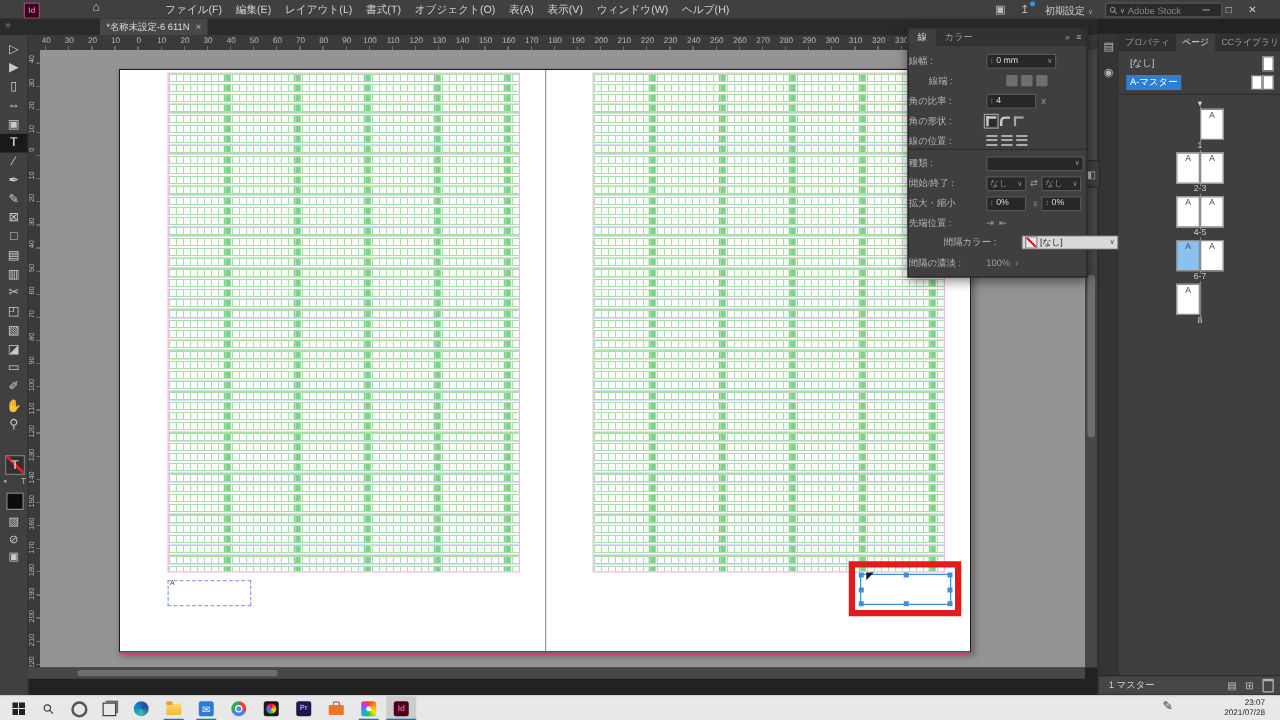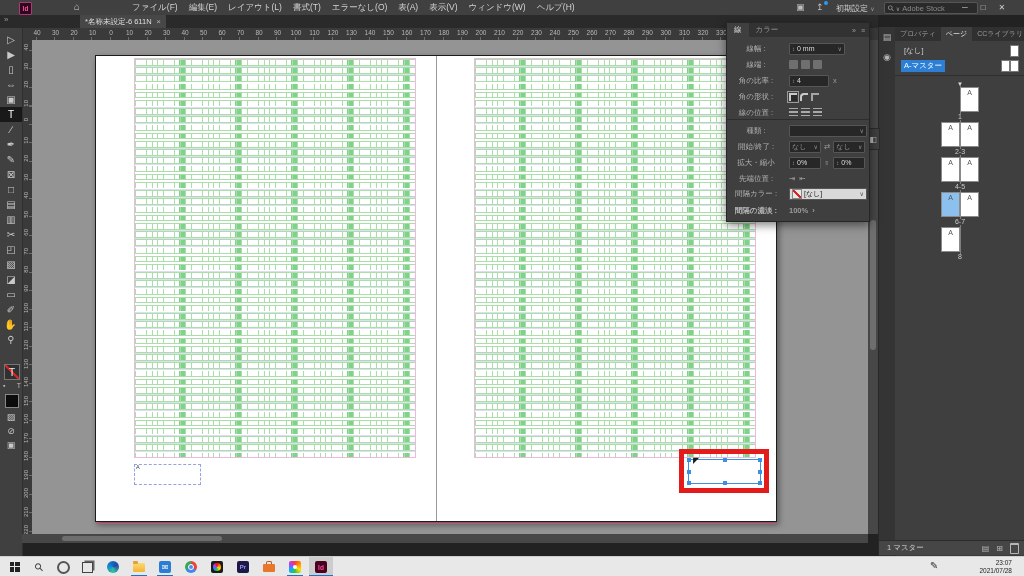--- a/index.html
+++ b/index.html
@@ -72,21 +72,21 @@
   #scroll-h{position:absolute;left:22px;top:534px;width:846px;height:9px;background:#474747;}
   #scroll-h-thumb{position:absolute;left:40px;top:2px;width:160px;height:5px;background:#6e6e6e;border-radius:3px;}
   
   #strokepanel{position:absolute;left:726px;top:22px;width:142px;height:198px;background:#3f3f3f;border:1px solid #262626;
                box-shadow:0 3px 9px rgba(0,0,0,.5);z-index:20;font-size:7.5px;color:#b5b5b5;}
   #sp-header{position:absolute;left:0;top:0;width:142px;height:14px;background:#323232;display:flex;align-items:center;}
   .sp-tab{padding:0 7px;height:14px;display:flex;align-items:center;font-size:7.5px;color:#9c9c9c;}
   .sp-tab.active{background:#3f3f3f;color:#e3e3e3;}
   #sp-hicons{margin-left:auto;display:flex;gap:5px;padding-right:4px;color:#9c9c9c;font-size:7px;}
   .sp-row{position:absolute;left:0;width:142px;height:13px;display:flex;align-items:center;}
-  .sp-label{width:58px;text-align:center;padding-right:4px;white-space:nowrap;}
+  .sp-label{width:58px;text-align:left;padding-right:4px;white-space:nowrap;}
   .field{background:#272727;border:1px solid #565656;height:10px;color:#ddd;font-size:7px;display:flex;align-items:center;
          padding:0 2px;border-radius:1px;gap:2px;white-space:nowrap;}
   .stepper{color:#8f8f8f;font-size:6px;}
   .caret{color:#8f8f8f;font-size:6px;margin-left:auto;}
   .mini-ic{width:9px;height:9px;background:#6f6f6f;border-radius:1px;margin-right:3px;display:inline-block;}
   .joinicon{width:8px;height:8px;border-top:2px solid #c9c9c9;border-left:2px solid #c9c9c9;margin-right:3px;display:inline-block;box-sizing:border-box;}
   .joinicon.round{border-top-left-radius:4px;}
   .joinicon.bevel{border-top-left-radius:1px;opacity:.75;}
   .joinsel{outline:1px solid #9a9a9a;outline-offset:1px;background:#2a2a2a;}
   .alignicon{width:9px;height:9px;margin-right:3px;display:inline-block;
@@ -167,21 +167,21 @@
 <div id="root">
 
   <div id="menubar">
     <div id="app-logo">Id</div>
     <span id="home-icon">⌂</span>
     <div id="menu-items">
         <span class="menu-item">ファイル(F)</span>
         <span class="menu-item">編集(E)</span>
         <span class="menu-item">レイアウト(L)</span>
         <span class="menu-item">書式(T)</span>
-        <span class="menu-item">エラーなし(O)</span>
+        <span class="menu-item">オブジェクト(O)</span>
         <span class="menu-item">表(A)</span>
         <span class="menu-item">表示(V)</span>
         <span class="menu-item">ウィンドウ(W)</span>
         <span class="menu-item">ヘルプ(H)</span>
       </div>
     <span id="media-icon">▣</span>
     <span id="share-icon">↥</span>
     <span id="share-dot"></span>
     <span id="workspace">
       <span>初期設定</span>
@@ -401,21 +401,21 @@
       </span>
     </div>
     <div class="sp-row" style="top:19px;">
       <span class="sp-label">線幅 :</span>
       <span class="field" style="width:50px;">
         <span class="stepper">↕</span>
         <span>0 mm</span>
         <span class="caret">∨</span>
       </span>
     </div>
-    <div class="sp-row" style="top:35px;">
+    <div class="sp-row" style="top:35px;padding-left:16px;">
       <span class="sp-label">線端 :</span>
       <span class="mini-ic"></span>
       <span class="mini-ic"></span>
       <span class="mini-ic"></span>
     </div>
     <div class="sp-row" style="top:51px;">
       <span class="sp-label">角の比率 :</span>
       <span class="field" style="width:34px;">
         <span class="stepper">↕</span>
         <span>4</span>
@@ -463,29 +463,29 @@
       <span class="field" style="width:26px;">
         <span class="stepper">↕</span>
         <span>0%</span>
       </span>
     </div>
     <div class="sp-row" style="top:149px;">
       <span class="sp-label">先端位置 :</span>
       <span style="color:#9c9c9c;margin-right:4px;">⇥</span>
       <span style="color:#9c9c9c;">⇤</span>
     </div>
-    <div class="sp-row" style="top:164px;">
+    <div class="sp-row" style="top:164px;margin-left:28px;">
       <span class="sp-label">間隔カラー :</span>
       <span class="field" style="width:72px;background:#d9d9d9;color:#222;">
         <span class="swatch-none"></span>
         <span>[なし]</span>
         <span class="caret" style="color:#555;">∨</span>
       </span>
     </div>
-    <div class="sp-row" style="top:181px;font-weight:bold;">
+    <div class="sp-row" style="top:181px;">
       <span class="sp-label">間隔の濃淡 :</span>
       <span style="color:#9c9c9c;">100%</span>
       <span style="color:#9c9c9c;margin-left:4px;">›</span>
     </div>
   </div>
   <div id="collapsed-side">◧</div>
 
   <div id="dock">
     <div id="dock-strip">
         <span>▤</span>

